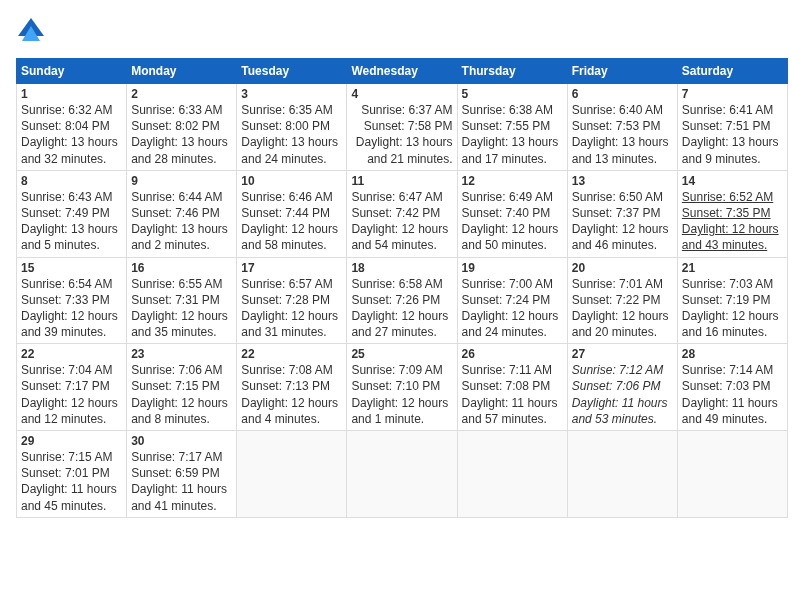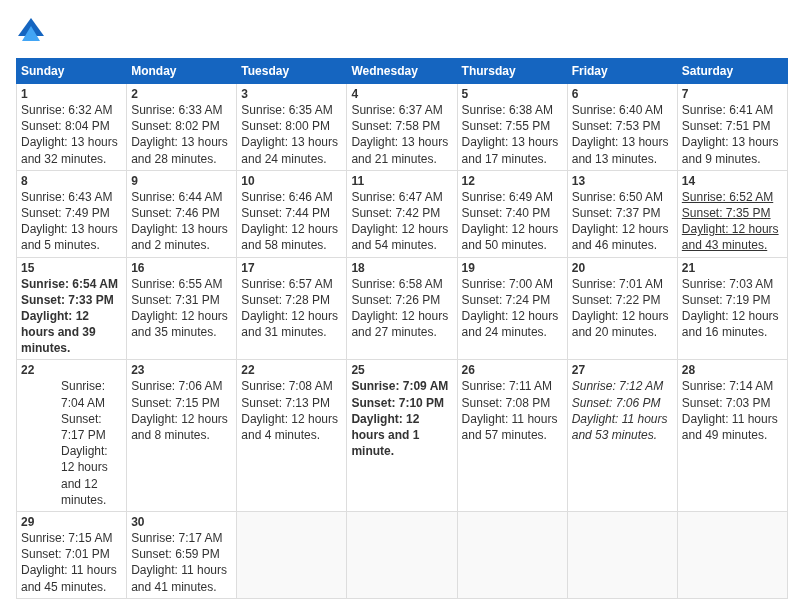--- a/index.html
+++ b/index.html
@@ -141,21 +141,21 @@
 Daylight: 13 hours and 28 minutes.</div>
           </td>
           <td>
             <span class="day-number">3</span>
             <div class="day-info" style="white-space: pre-line;">Sunrise: 6:35 AM
 Sunset: 8:00 PM
 Daylight: 13 hours and 24 minutes.</div>
           </td>
           <td>
             <span class="day-number">4</span>
-            <div class="day-info" style="white-space: pre-line;">Sunrise: 6:37 AM
+            <div class="day-info" style="white-space: pre-line; text-align: right;">Sunrise: 6:37 AM
 Sunset: 7:58 PM
 Daylight: 13 hours and 21 minutes.</div>
           </td>
           <td>
             <span class="day-number">5</span>
             <div class="day-info" style="white-space: pre-line;">Sunrise: 6:38 AM
 Sunset: 7:55 PM
 Daylight: 13 hours and 17 minutes.</div>
           </td>
           <td>
@@ -211,21 +211,21 @@
           <td>
             <span class="day-number">14</span>
             <div class="day-info" style="white-space: pre-line; text-decoration: underline;">Sunrise: 6:52 AM
 Sunset: 7:35 PM
 Daylight: 12 hours and 43 minutes.</div>
           </td>
         </tr>
         <tr>
           <td>
             <span class="day-number">15</span>
-            <div class="day-info" style="white-space: pre-line; font-weight: bold;">Sunrise: 6:54 AM
+            <div class="day-info" style="white-space: pre-line;">Sunrise: 6:54 AM
 Sunset: 7:33 PM
 Daylight: 12 hours and 39 minutes.</div>
           </td>
           <td>
             <span class="day-number">16</span>
             <div class="day-info" style="white-space: pre-line;">Sunrise: 6:55 AM
 Sunset: 7:31 PM
 Daylight: 12 hours and 35 minutes.</div>
           </td>
           <td>
@@ -255,39 +255,39 @@
           <td>
             <span class="day-number">21</span>
             <div class="day-info" style="white-space: pre-line;">Sunrise: 7:03 AM
 Sunset: 7:19 PM
 Daylight: 12 hours and 16 minutes.</div>
           </td>
         </tr>
         <tr>
           <td>
             <span class="day-number">22</span>
-            <div class="day-info" style="white-space: pre-line; margin-left: 40px;">Sunrise: 7:04 AM
+            <div class="day-info" style="white-space: pre-line;">Sunrise: 7:04 AM
 Sunset: 7:17 PM
 Daylight: 12 hours and 12 minutes.</div>
           </td>
           <td>
             <span class="day-number">23</span>
             <div class="day-info" style="white-space: pre-line;">Sunrise: 7:06 AM
 Sunset: 7:15 PM
 Daylight: 12 hours and 8 minutes.</div>
           </td>
           <td>
             <span class="day-number">22</span>
             <div class="day-info" style="white-space: pre-line;">Sunrise: 7:08 AM
 Sunset: 7:13 PM
 Daylight: 12 hours and 4 minutes.</div>
           </td>
           <td>
             <span class="day-number">25</span>
-            <div class="day-info" style="white-space: pre-line; font-weight: bold;">Sunrise: 7:09 AM
+            <div class="day-info" style="white-space: pre-line;">Sunrise: 7:09 AM
 Sunset: 7:10 PM
 Daylight: 12 hours and 1 minute.</div>
           </td>
           <td>
             <span class="day-number">26</span>
             <div class="day-info" style="white-space: pre-line;">Sunrise: 7:11 AM
 Sunset: 7:08 PM
 Daylight: 11 hours and 57 minutes.</div>
           </td>
           <td>

